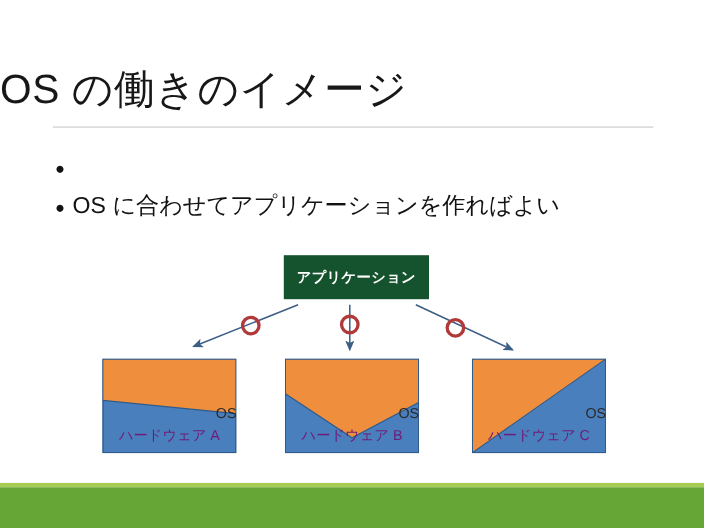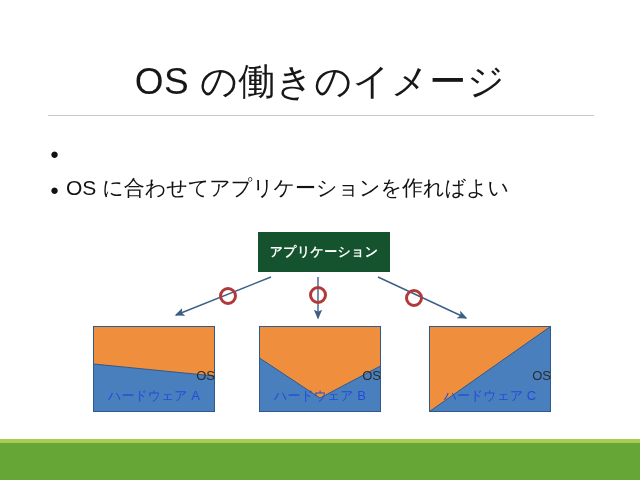--- a/index.html
+++ b/index.html
@@ -21,21 +21,21 @@
     inset: 0;
     background: #ffffff;
   }
 
   
   #title {
     position: absolute;
     left: 0;
     top: 58px;
     width: 640px;
-    text-align: center;
+    text-align: left;
     font-size: 37px;
     line-height: 48px;
     font-weight: 400;
     color: #171717;
     letter-spacing: 0.5px;
     white-space: nowrap;
   }
   #title-rule {
     position: absolute;
     left: 48px;
@@ -124,21 +124,21 @@
     color: #2b2b2b;
     pointer-events: none;
   }
   .hw-hw-label {
     position: absolute;
     bottom: 7px;
     left: 0;
     width: 100%;
     text-align: center;
     font-size: 13px;
-    color: #1d4ed8;
+    color: #701a75;
     pointer-events: none;
     white-space: nowrap;
   }
 
   
   #bottom-thin {
     position: absolute;
     left: 0;
     top: 439px;
     width: 640px;

